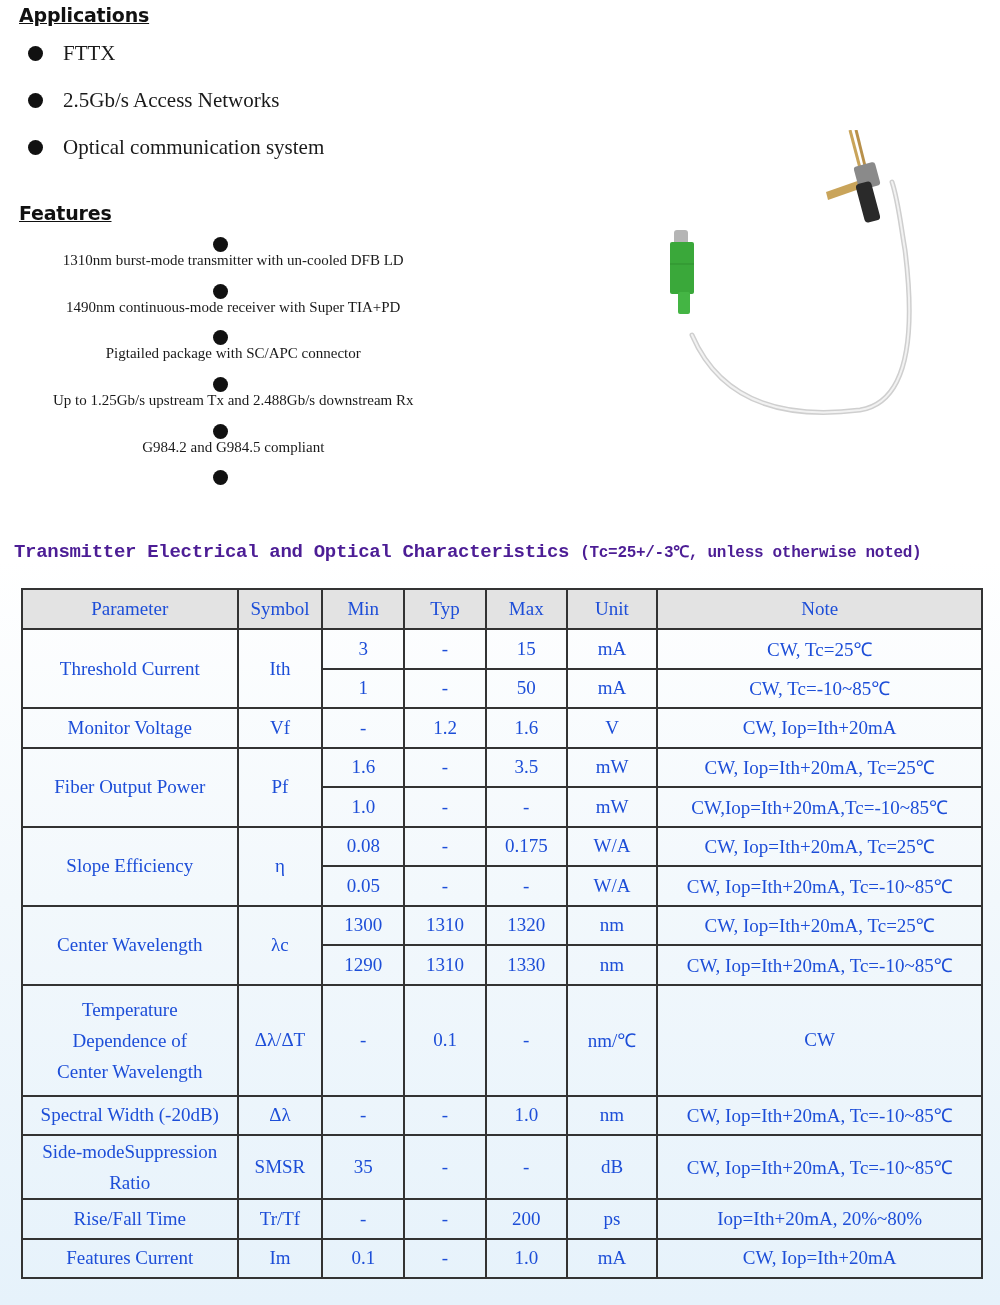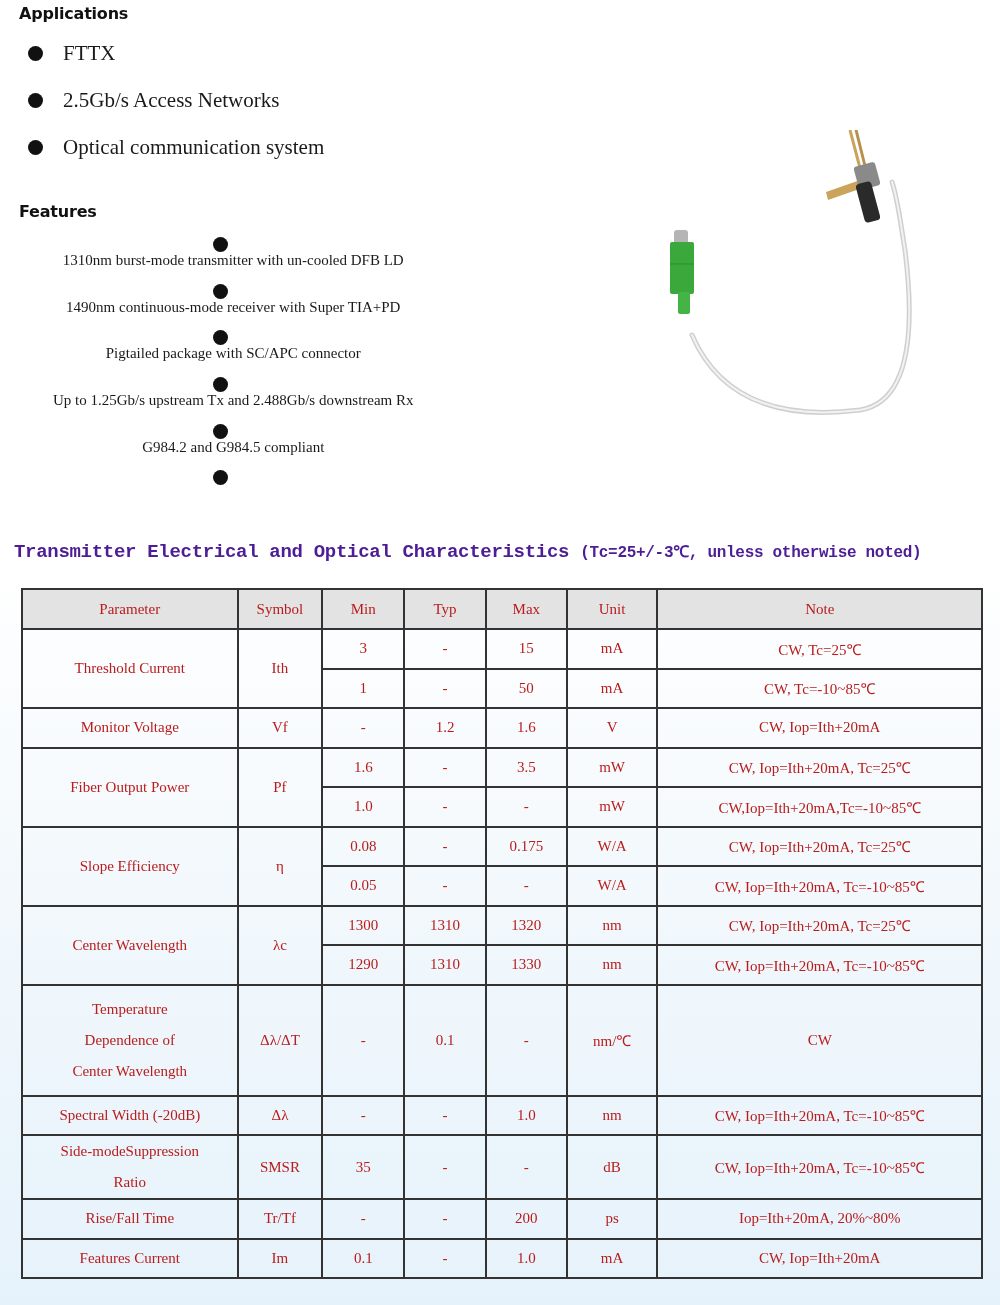--- a/index.html
+++ b/index.html
@@ -3,22 +3,22 @@
 <meta charset="utf-8">
 <style>
   html, body { margin: 0; padding: 0; }
   body {
     width: 1000px; height: 1305px; overflow: hidden; position: relative;
     background: linear-gradient(to bottom, #ffffff 0px, #ffffff 560px, #f2f8fc 900px, #e6f2fb 1305px);
     font-family: "Liberation Serif", serif; color: #1a1a1a;
   }
   .section-title {
     position: absolute; left: 19px;
-    font-family: "DejaVu Sans", sans-serif; font-weight: bold; font-size: 16px;
-    color: #111; letter-spacing: -0.2px;
+    font-family: "DejaVu Sans", sans-serif; font-weight: bold; font-size: 19px;
+    color: #111; letter-spacing: -0.2px; text-decoration: underline;
   }
   .bullet-list { position: absolute; left: 28px; margin: 0; padding: 0; list-style: none; }
   .bullet-list li { position: relative; display: flex; align-items: center; }
   .bullet-dot {
     width: 15px; height: 15px; border-radius: 50%; background: #111; flex: none;
   }
   .apps li { height: 47px; font-size: 21px; }
   .apps .bullet-text { margin-left: 20px; }
   .feats li { height: 46.7px; font-size: 15px; flex-direction: column; }
   .feats .bullet-text { margin-left: 25px; }
@@ -27,22 +27,22 @@
 
   .table-title {
     position: absolute; left: 14px; top: 540px;
     font-family: Liberation Mono, monospace; font-weight: bold; font-size: 19px; color: #4c1d95;
     white-space: nowrap; letter-spacing: -0.3px;
   }
   .table-title .cond { font-size: 16px; }
 
   table.spec {
     position: absolute; left: 21px; top: 588px; width: 962px;
-    border-collapse: collapse; font-family: "Liberation Serif", serif; font-size: 15px;
-    color: #b91c1c;
+    border-collapse: collapse; font-family: "Liberation Serif", serif; font-size: 19px;
+    color: #1d4ed8;
   }
   table.spec th, table.spec td {
     border: 2px solid #333; text-align: center; vertical-align: middle; padding: 0 2px;
     background: transparent; font-weight: normal;
   }
   table.spec th { background: #e3e3e3; height: 38px; }
   table.spec td { height: 37.5px; }
   table.spec td.tall3 { height: 109px; line-height: 31px; }
   table.spec td.tall2 { height: 59px; line-height: 31px; }
   col.c-param { width: 216px; } col.c-sym { width: 85px; } col.c-min { width: 82px; }

